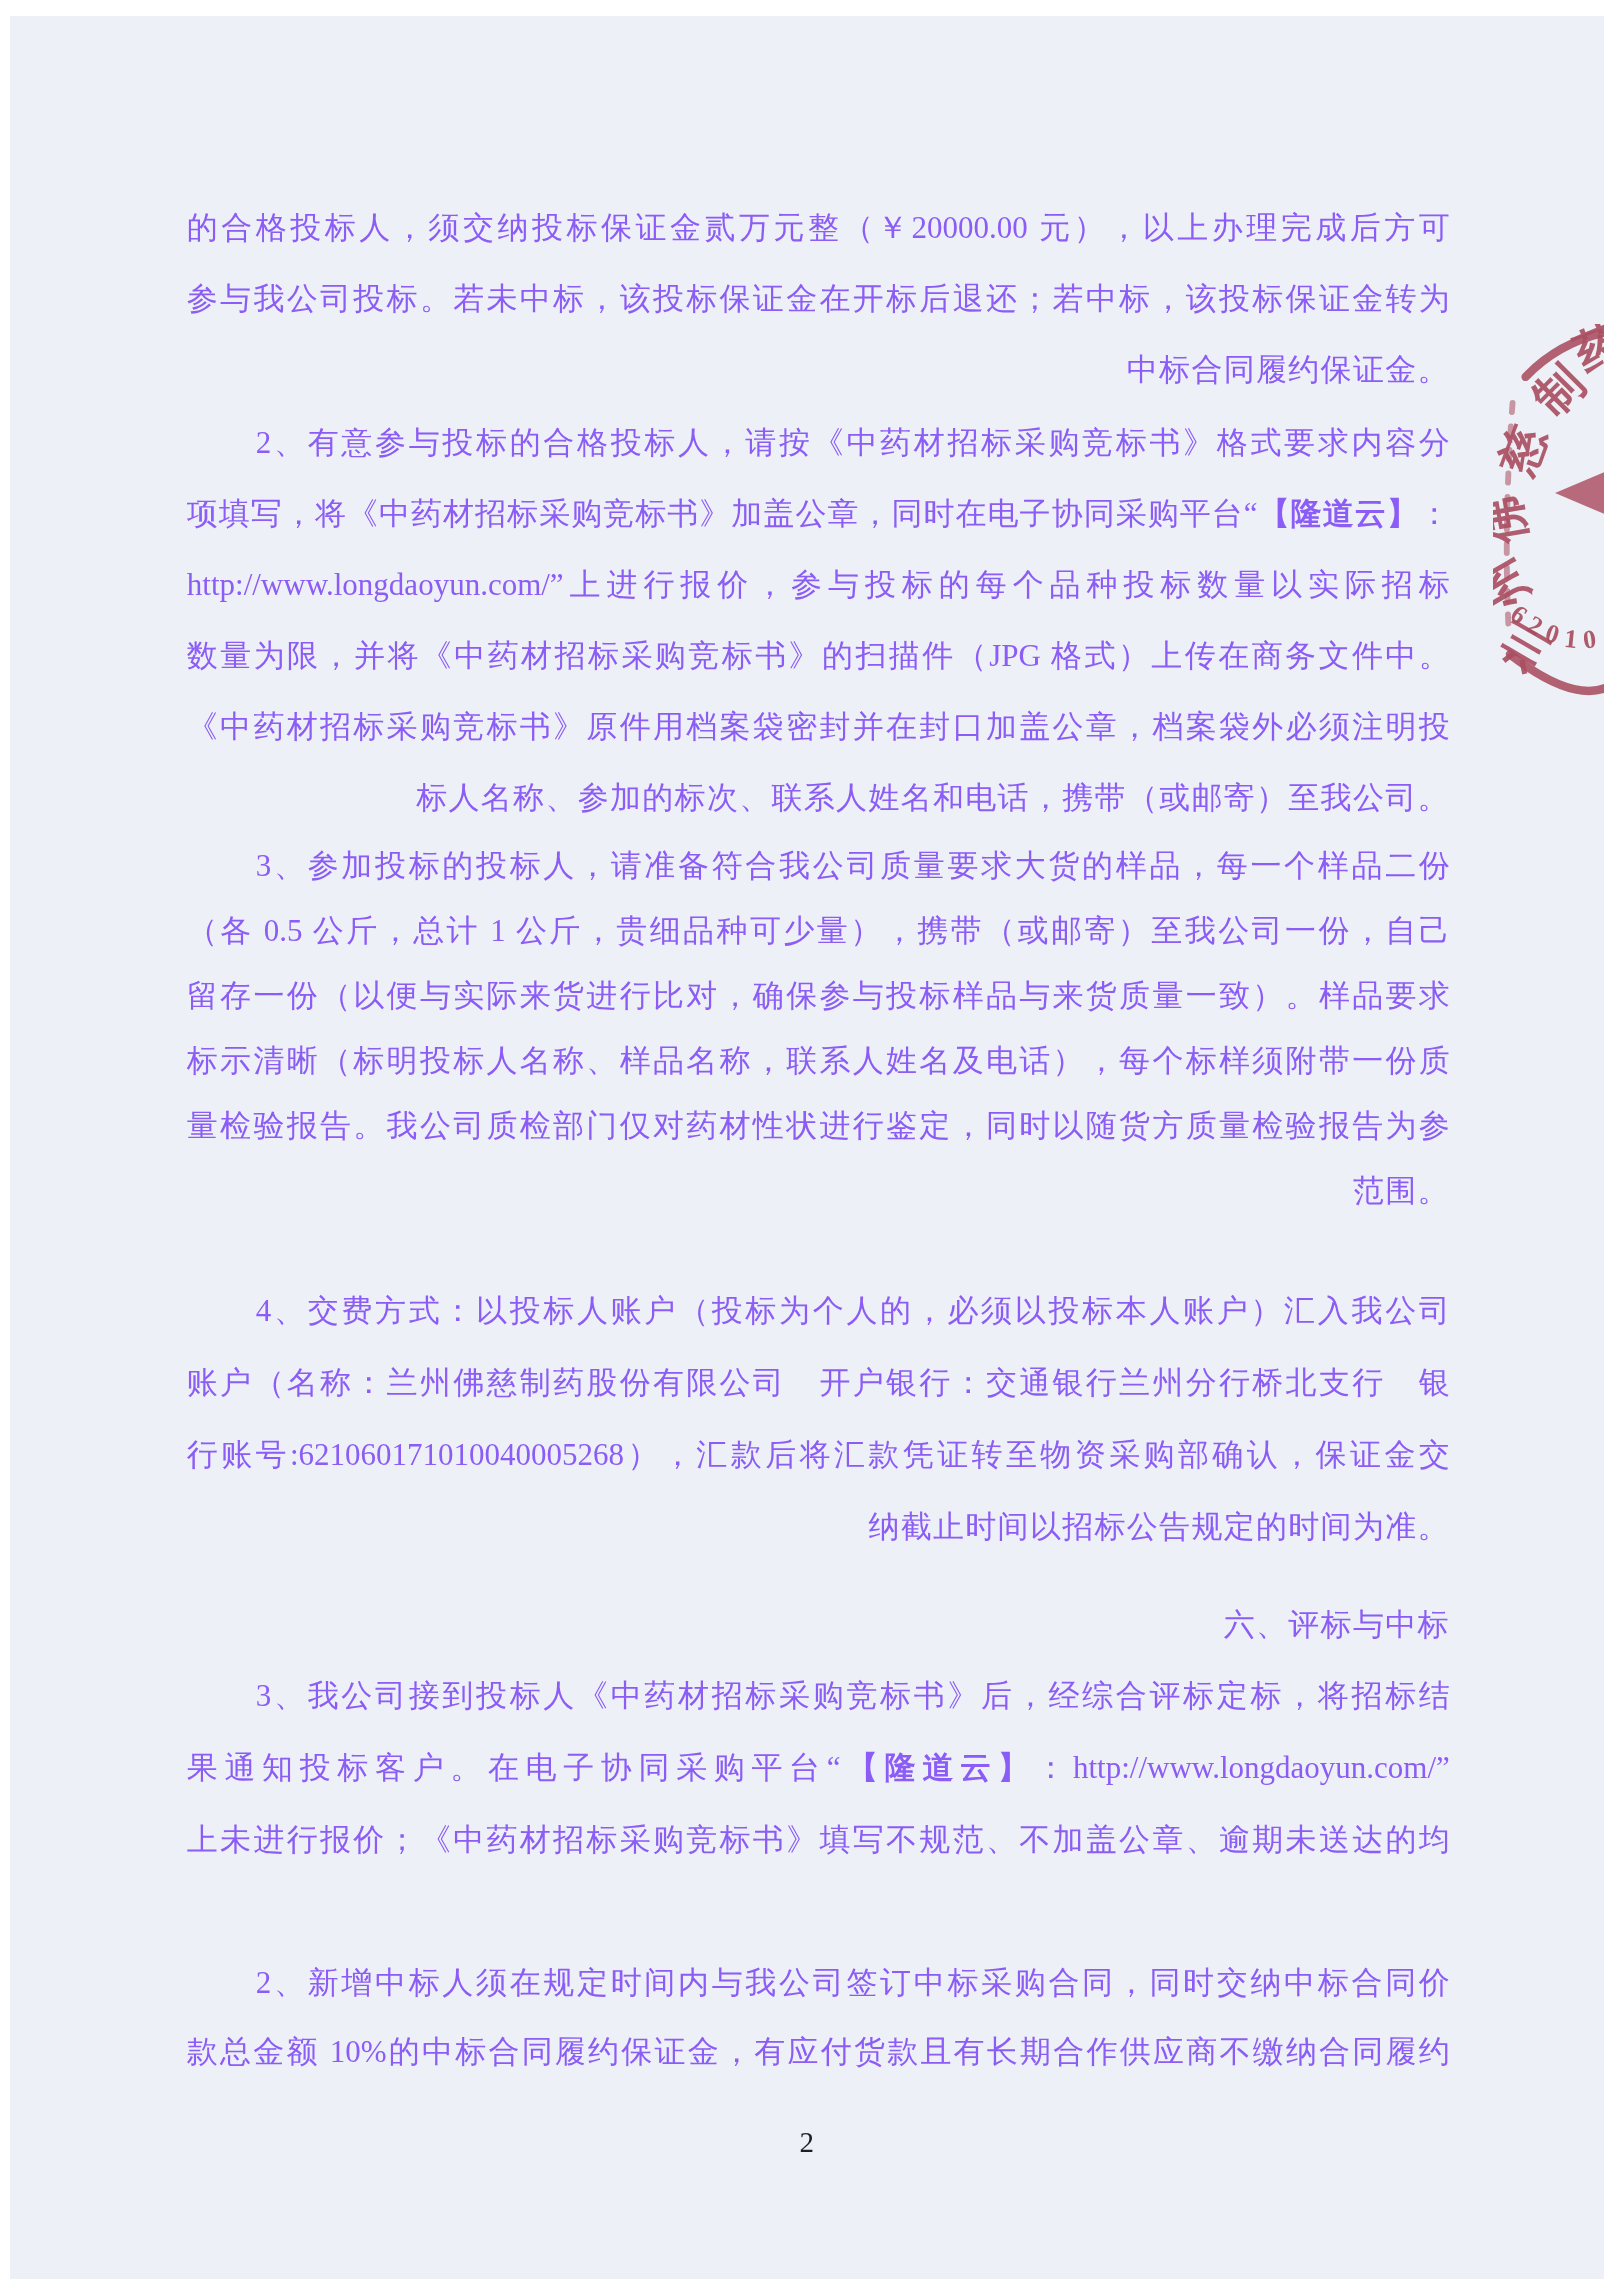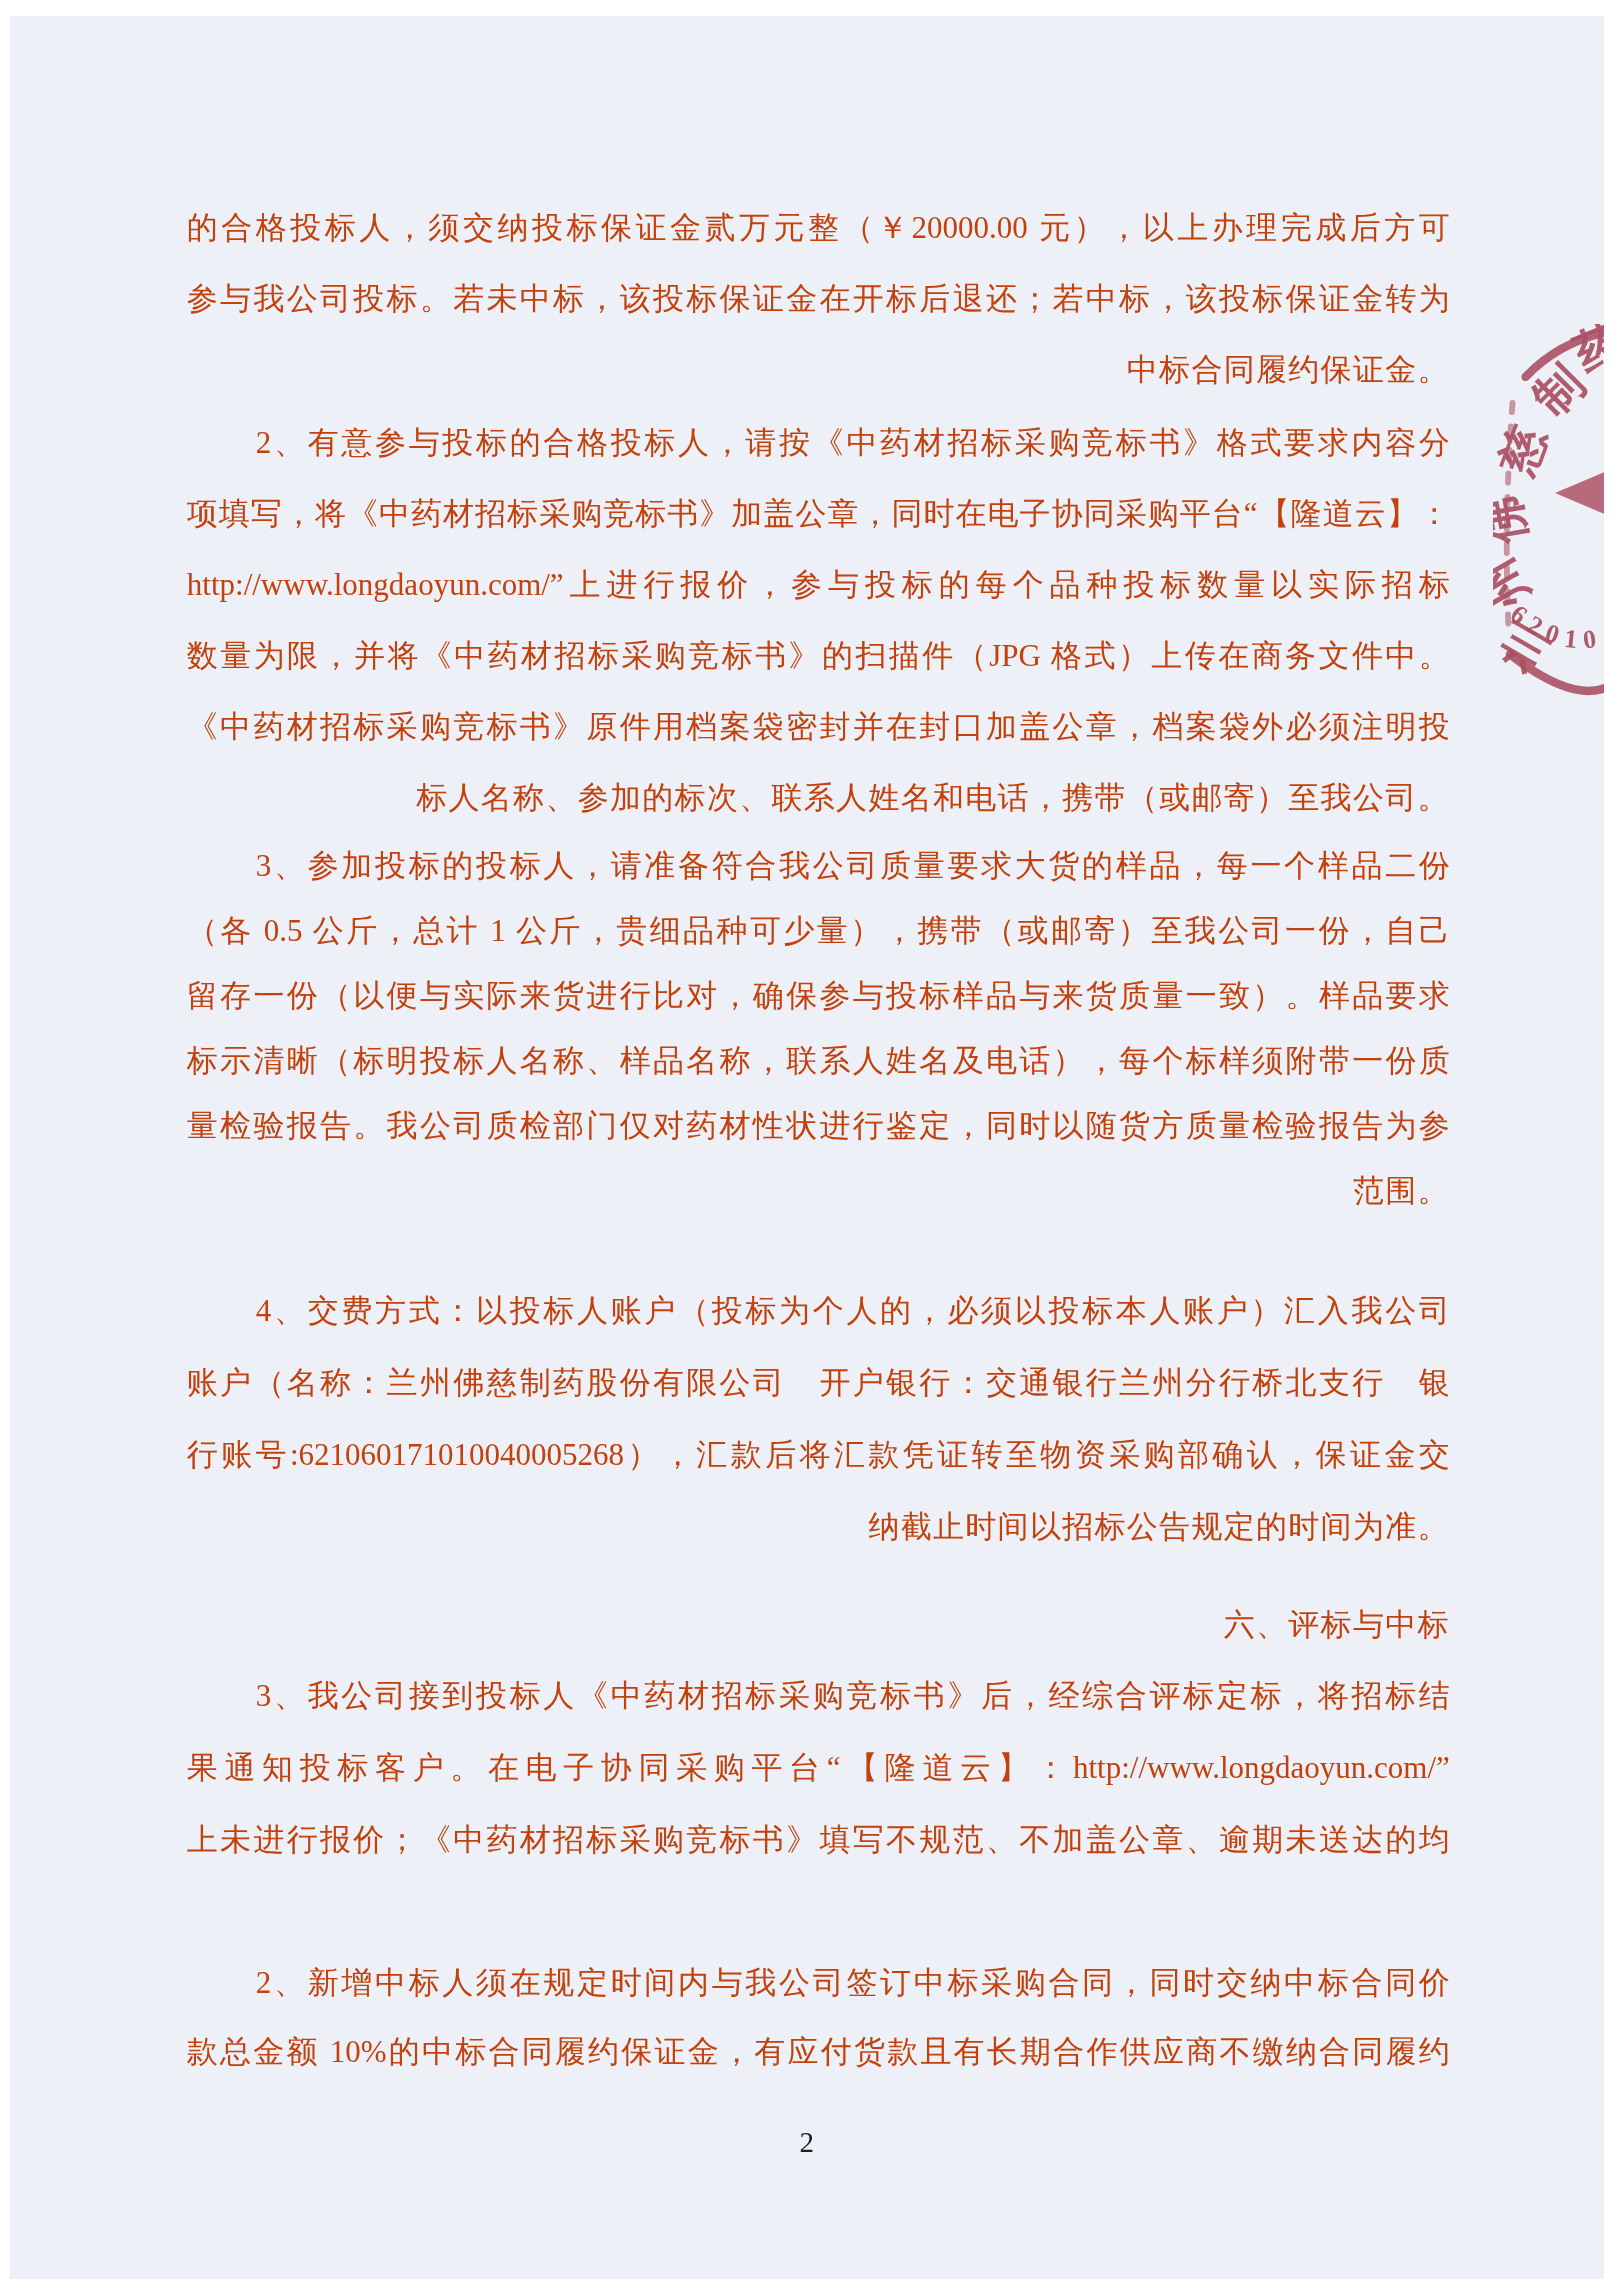--- a/index.html
+++ b/index.html
@@ -8,29 +8,29 @@
     background:#ffffff; overflow:hidden;
     font-family:"Liberation Serif","DejaVu Serif",serif;
   }
   .paper {
     position:absolute; left:9.8px; top:16.4px; width:1594px; height:2263px;
     background:#edf0f6;
     overflow:hidden;
   }
   .para {
     position:absolute; left:177px; width:1263px;
-    color:#c2410c; font-size:31px;
+    color:#8b5cf6; font-size:31px;
   }
   .line {
     overflow:hidden;
     text-align:right; letter-spacing:1.3px;
   }
   .line.fill { text-align:justify; text-align-last:justify; letter-spacing:normal; }
   .line.indent { padding-left:69px; }
-  .b { font-weight:400;margin-top:28px; }
+  .b { font-weight:700;margin-top:28px; }
   .page-number {
     position:absolute; left:0; top:2109px; width:1594px;
     text-align:center; font-size:29px; line-height:34px; color:#1f1f22;
   }
   .stamp {
     position:absolute; left:1483px; top:308px; width:111px; height:406px;
     mix-blend-mode:multiply; opacity:0.95;
   }
   .stamp svg { display:block; }
   .stamp text { font-family:"Liberation Serif","DejaVu Serif",serif; font-weight:600; }

